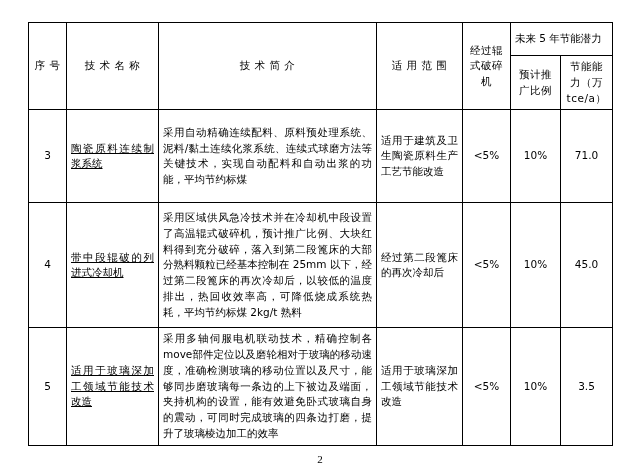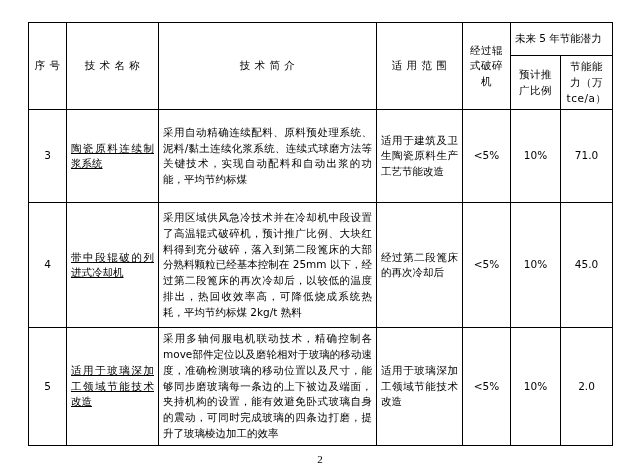--- a/index.html
+++ b/index.html
@@ -134,19 +134,19 @@
         <td class="cell-center">45.0</td>
       </tr>
 
       <tr class="row-tall3">
         <td class="cell-center">5</td>
         <td class="cell-name">适用于玻璃深加工领域节能技术改造</td>
         <td class="cell-just">采用多轴伺服电机联动技术，精确控制各move部件定位以及磨轮相对于玻璃的移动速度，准确检测玻璃的移动位置以及尺寸，能够同步磨玻璃每一条边的上下被边及端面，夹持机构的设置，能有效避免卧式玻璃自身的震动，可同时完成玻璃的四条边打磨，提升了玻璃棱边加工的效率</td>
         <td class="cell-just">适用于玻璃深加工领域节能技术改造</td>
         <td class="cell-center nowrap">&lt;5%</td>
         <td class="cell-center">10%</td>
-        <td class="cell-center">2.0</td>
+        <td class="cell-center">3.5</td>
       </tr>
     </tbody>
   </table>
 
   <div class="page-number">2</div>
 </div>
 
 </body></html>

